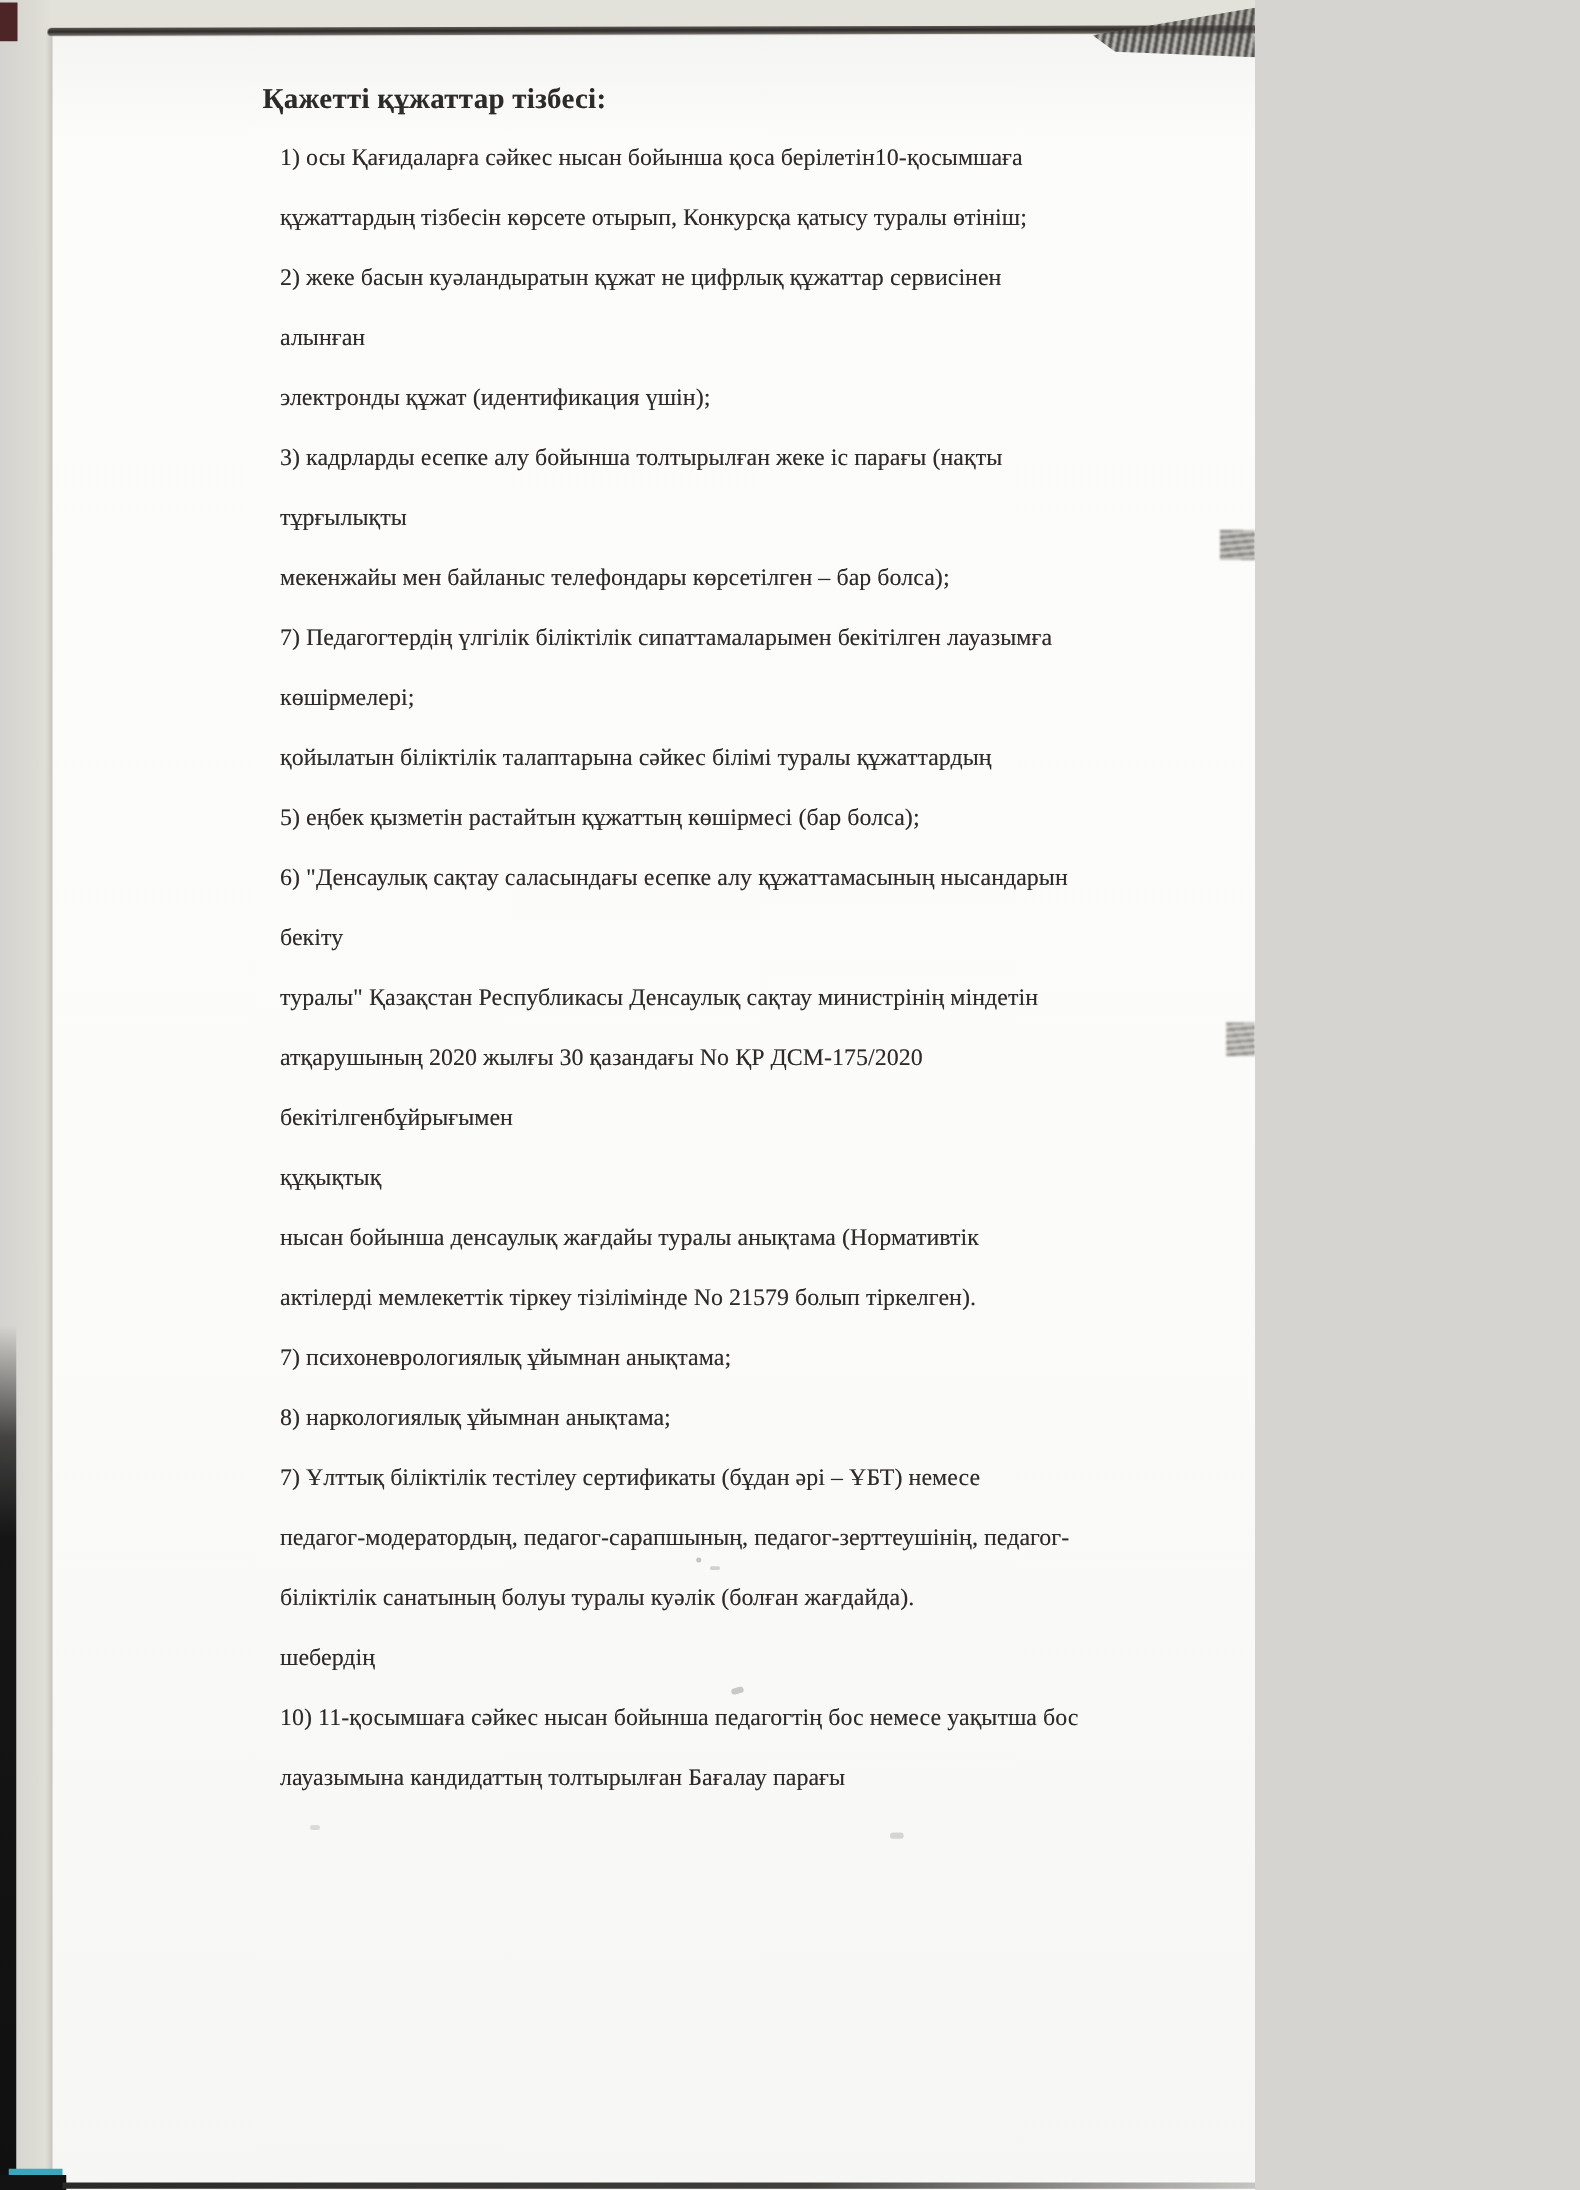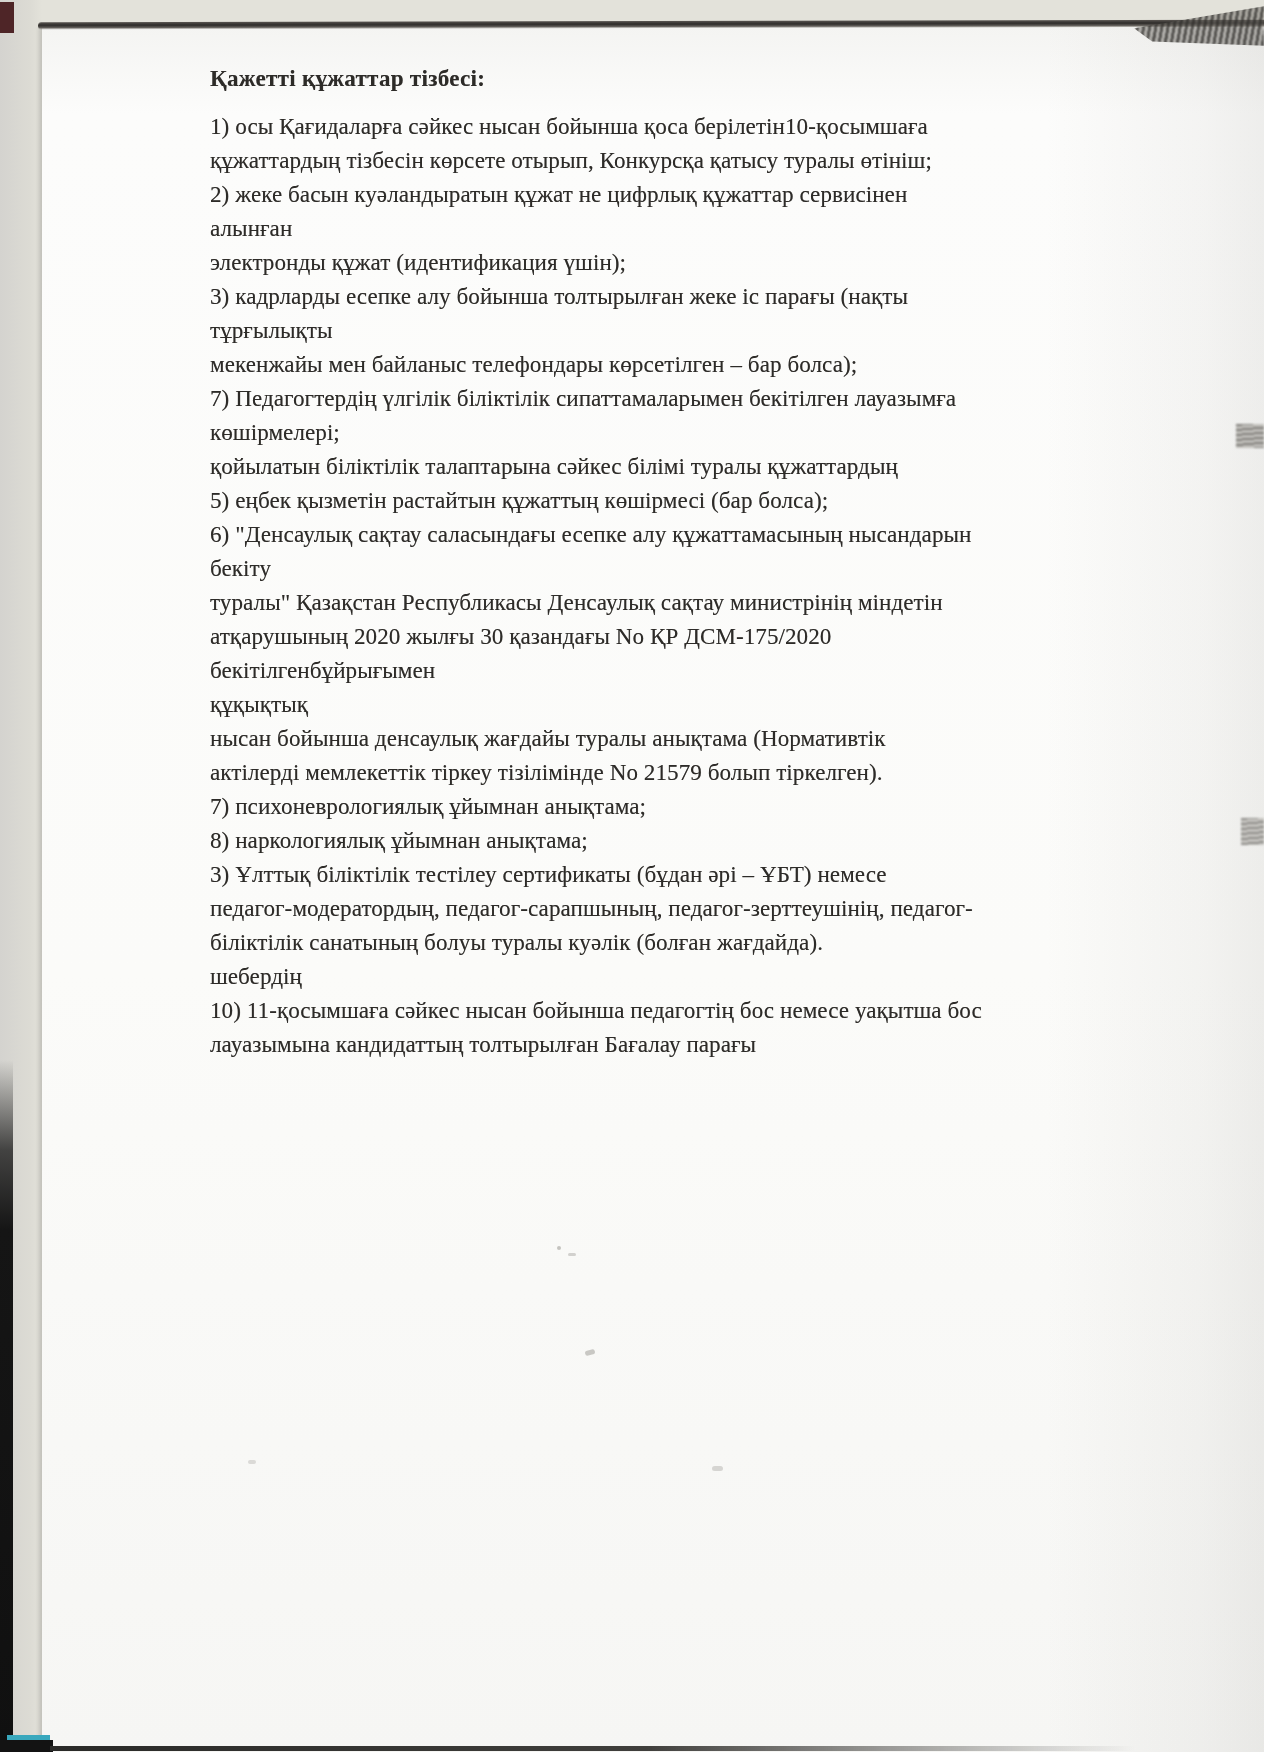--- a/index.html
+++ b/index.html
@@ -3,21 +3,21 @@
 <meta charset="utf-8">
 <style>
   html,body{margin:0;padding:0;}
   body{
     width:1264px;height:1752px;
     font-family:"Liberation Serif","DejaVu Serif",serif;
     background:#d5d4d0;
     position:relative;
   }
   .scan{
-    position:absolute;left:0;top:0;width:1264px;height:1752px;
+    position:absolute;left:0;top:0;width:1004px;height:1752px;
     overflow:hidden;
     background:linear-gradient(90deg,#d4d3cf 0px,#dcdbd4 30px,#e3e2da 42px,#e3e2da 43px);
   }
   
   .page{
     position:absolute;left:42px;top:27px;width:1222px;height:1725px;
     background:linear-gradient(180deg,#f4f4f2 0%,#fcfcfb 5%,#fbfbf9 55%,#f8f8f6 82%,#f6f6f4 100%);
     box-shadow:-3px 0 4px rgba(0,0,0,0.15);
   }
   .page-right-shade{
@@ -79,22 +79,22 @@
     position:absolute;left:210px;top:66px;width:980px;
     color:#2d2b28;
     text-shadow:0.2px 0.3px 0.5px rgba(45,43,40,0.45);
   }
   .title{
     margin:0 0 18px 0;
     font-size:23px;font-weight:bold;letter-spacing:0.3px;
     line-height:26px;
   }
   .line{
-    margin:0;
-    font-size:23px;line-height:34px;height:34px;
+    margin:14px;
+    font-size:19px;line-height:34px;height:34px;
     white-space:nowrap;letter-spacing:0.1px;
   }
 </style>
 </head>
 <body>
 
 <div class="scan">
 
   <div class="page"></div>
   <div class="page-right-shade"></div>
@@ -116,21 +116,21 @@
     <p class="line">6) "Денсаулық сақтау саласындағы есепке алу құжаттамасының нысандарын</p>
     <p class="line">бекіту</p>
     <p class="line">туралы" Қазақстан Республикасы Денсаулық сақтау министрінің міндетін</p>
     <p class="line">атқарушының 2020 жылғы 30 қазандағы No ҚР ДСМ-175/2020</p>
     <p class="line">бекітілгенбұйрығымен</p>
     <p class="line">құқықтық</p>
     <p class="line">нысан бойынша денсаулық жағдайы туралы анықтама (Нормативтік</p>
     <p class="line">актілерді мемлекеттік тіркеу тізілімінде No 21579 болып тіркелген).</p>
     <p class="line">7) психоневрологиялық ұйымнан анықтама;</p>
     <p class="line">8) наркологиялық ұйымнан анықтама;</p>
-    <p class="line">3) Ұлттық біліктілік тестілеу сертификаты (бұдан әрі – ҰБТ) немесе</p>
+    <p class="line">7) Ұлттық біліктілік тестілеу сертификаты (бұдан әрі – ҰБТ) немесе</p>
     <p class="line">педагог-модератордың, педагог-сарапшының, педагог-зерттеушінің, педагог-</p>
     <p class="line">біліктілік санатының болуы туралы куәлік (болған жағдайда).</p>
     <p class="line">шебердің</p>
     <p class="line">10) 11-қосымшаға сәйкес нысан бойынша педагогтің бос немесе уақытша бос</p>
     <p class="line">лауазымына кандидаттың толтырылған Бағалау парағы</p>
   </div>
 
   <div class="top-shadow"></div>
   <div class="top-right-blob"></div>
   <div class="maroon-block"></div>

